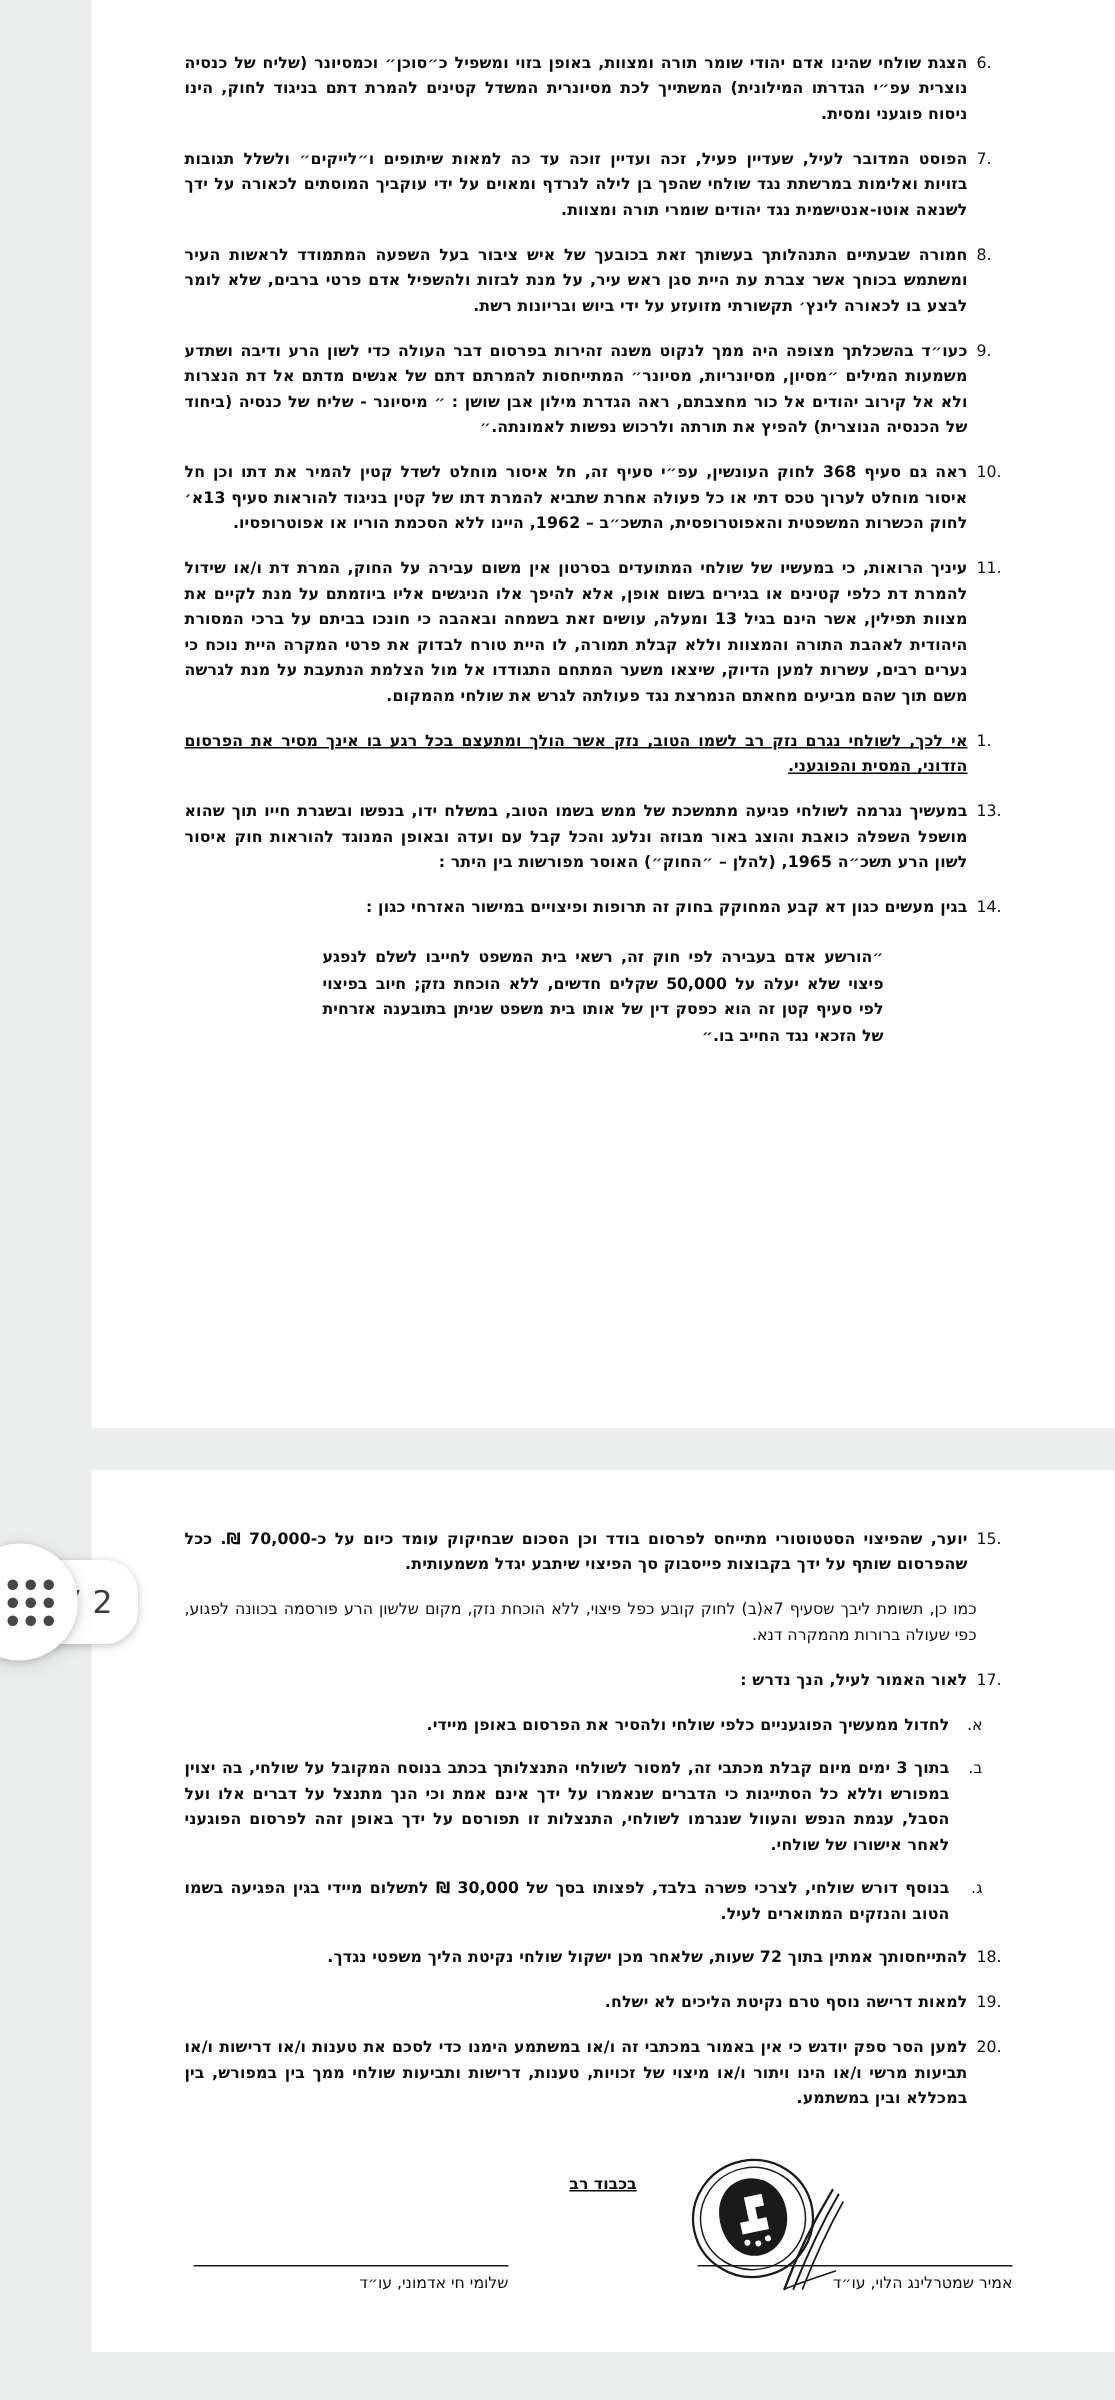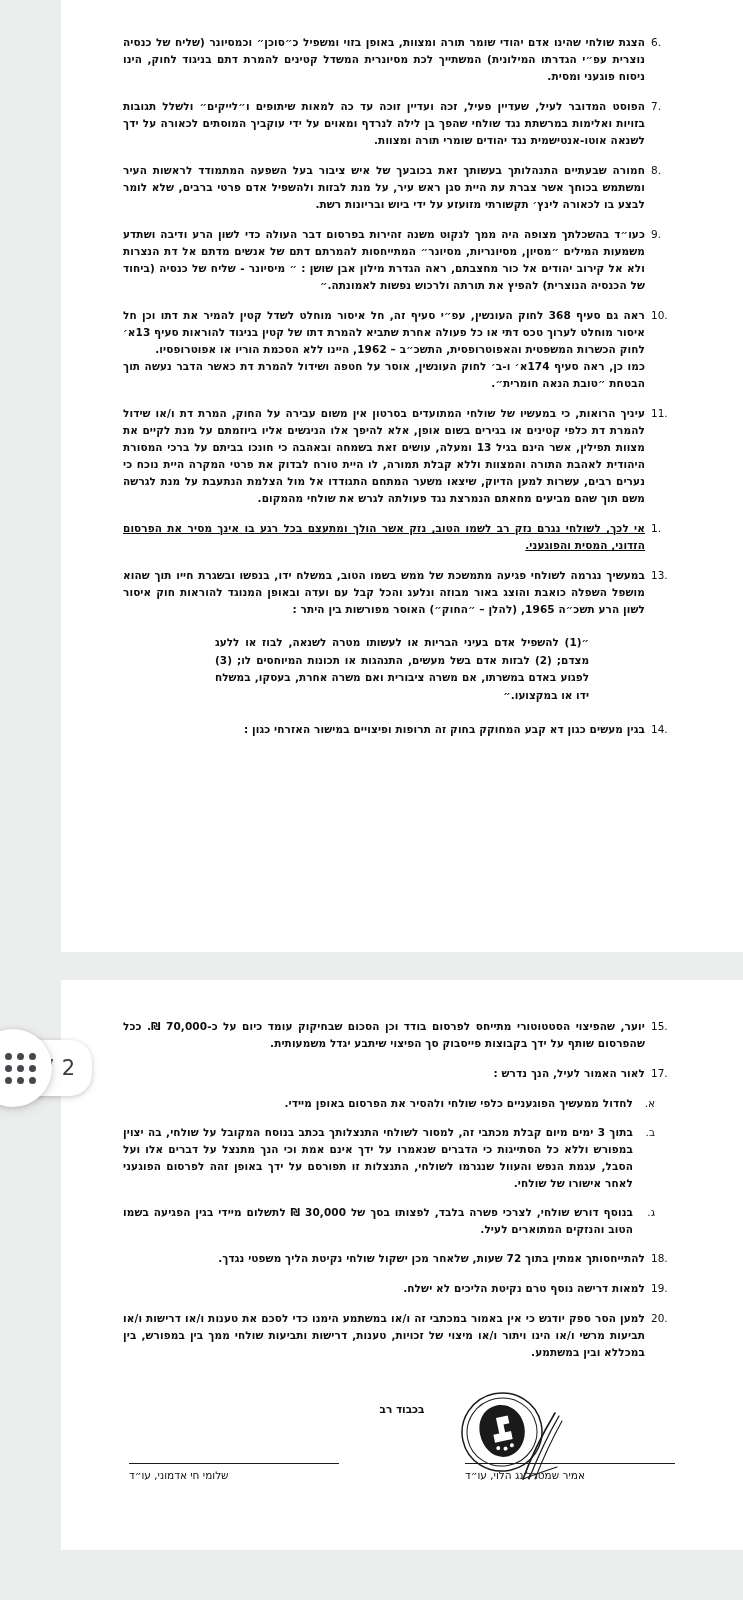--- a/index.html
+++ b/index.html
@@ -109,41 +109,42 @@
     color: #0d0d0d;
   }
 
   
   .regards {
     text-align: center;
     font-size: 10.5px;
     font-weight: bold;
     margin: 42px 0 0 0;
     color: #0d0d0d;
+    text-decoration: underline;
   }
   .sig-row {
     display: flex;
     flex-direction: row;
     justify-content: space-between;
     align-items: flex-end;
     margin-top: 48px;
     padding: 0 6px;
   }
   .sig-block {
     width: 210px;
     position: relative;
   }
   .sig-line {
     border-top: 1px solid #1a1a1a;
     width: 100%;
     margin-bottom: 5px;
   }
   .sig-name {
     font-size: 10.5px;
-    text-align: left;
+    text-align: right;
     color: #0d0d0d;
   }
   .stamp-wrap {
     position: absolute;
     left: -6px;
     bottom: 6px;
     width: 86px;
     height: 86px;
     pointer-events: none;
   }
@@ -237,59 +238,59 @@
     <div class="clause">
       <div class="clause-num">9.</div>
       <div class="clause-body">כעו״ד בהשכלתך מצופה היה ממך לנקוט משנה זהירות בפרסום דבר העולה כדי לשון הרע ודיבה ושתדע משמעות המילים ״מסיון, מסיונריות, מסיונר״ המתייחסות להמרתם דתם של אנשים מדתם אל דת הנצרות ולא אל קירוב יהודים אל כור מחצבתם, ראה הגדרת מילון אבן שושן : ״ מיסיונר - שליח של כנסיה (ביחוד של הכנסיה הנוצרית) להפיץ את תורתה ולרכוש נפשות לאמונתה.״</div>
     </div>
 
     <div class="clause">
       <div class="clause-num">10.</div>
       <div class="clause-body">
         <span>ראה גם סעיף 368 לחוק העונשין, עפ״י סעיף זה, חל איסור מוחלט לשדל קטין להמיר את דתו וכן חל איסור מוחלט לערוך טכס דתי או כל פעולה אחרת שתביא להמרת דתו של קטין בניגוד להוראות סעיף 13א׳ לחוק הכשרות המשפטית והאפוטרופסית, התשכ״ב – 1962, היינו ללא הסכמת הוריו או אפוטרופסיו.</span>
         <br>
-        <span>כמו כן, ראה סעיף 174א׳ ו-ב׳ לחוק העונשין, אוסר על חטפה ושידול להמרת דת כאשר הדבר נעשה תוך הבטחת ״טובת הנאה חומרית״.</span>
       </div>
     </div>
 
     <div class="clause">
       <div class="clause-num">11.</div>
       <div class="clause-body">עיניך הרואות, כי במעשיו של שולחי המתועדים בסרטון אין משום עבירה על החוק, המרת דת ו/או שידול להמרת דת כלפי קטינים או בגירים בשום אופן, אלא להיפך אלו הניגשים אליו ביוזמתם על מנת לקיים את מצוות תפילין, אשר הינם בגיל 13 ומעלה, עושים זאת בשמחה ובאהבה כי חונכו בביתם על ברכי המסורת היהודית לאהבת התורה והמצוות וללא קבלת תמורה, לו היית טורח לבדוק את פרטי המקרה היית נוכח כי נערים רבים, עשרות למען הדיוק, שיצאו משער המתחם התגודדו אל מול הצלמת הנתעבת על מנת לגרשה משם תוך שהם מביעים מחאתם הנמרצת נגד פעולתה לגרש את שולחי מהמקום.</div>
     </div>
 
     <div class="clause">
       <div class="clause-num">1.</div>
       <div class="clause-body bold">אי לכך, לשולחי נגרם נזק רב לשמו הטוב, נזק אשר הולך ומתעצם בכל רגע בו אינך מסיר את הפרסום הזדוני, המסית והפוגעני.</div>
     </div>
 
     <div class="clause">
       <div class="clause-num">13.</div>
       <div class="clause-body">במעשיך נגרמה לשולחי פגיעה מתמשכת של ממש בשמו הטוב, במשלח ידו, בנפשו ובשגרת חייו תוך שהוא מושפל השפלה כואבת והוצג באור מבוזה ונלעג והכל קבל עם ועדה ובאופן המנוגד להוראות חוק איסור לשון הרע תשכ״ה 1965, (להלן – ״החוק״) האוסר מפורשות בין היתר :</div>
     </div>
 
-    <div class="quote-block">״(1) להשפיל אדם בעיני הבריות או לעשותו מטרה לשנאה, לבוז או ללעג מצדם; (2) לבזות אדם בשל מעשים, התנהגות או תכונות המיוחסים לו; (3) לפגוע באדם במשרתו, אם משרה ציבורית ואם משרה אחרת, בעסקו, במשלח ידו או במקצועו.״</div>
 
     <div class="clause">
       <div class="clause-num">14.</div>
       <div class="clause-body">בגין מעשים כגון דא קבע המחוקק בחוק זה תרופות ופיצויים במישור האזרחי כגון :</div>
     </div>
 
 
+    <div class="quote-block">״הורשע אדם בעבירה לפי חוק זה, רשאי בית המשפט לחייבו לשלם לנפגע פיצוי שלא יעלה על 50,000 שקלים חדשים, ללא הוכחת נזק; חיוב בפיצוי לפי סעיף קטן זה הוא כפסק דין של אותו בית משפט שניתן בתובענה אזרחית של הזכאי נגד החייב בו.״</div>
 
   </div>
 
   <div class="page-gap"></div>
 
   <div class="page page-2">
 
     <div class="clause">
       <div class="clause-num">15.</div>
       <div class="clause-body">יוער, שהפיצוי הסטטוטורי מתייחס לפרסום בודד וכן הסכום שבחיקוק עומד כיום על כ-70,000 ₪. ככל שהפרסום שותף על ידך בקבוצות פייסבוק סך הפיצוי שיתבע יגדל משמעותית.</div>
     </div>
 
+    <div class="plain-para">כמו כן, תשומת ליבך שסעיף 7א(ב) לחוק קובע כפל פיצוי, ללא הוכחת נזק, מקום שלשון הרע פורסמה בכוונה לפגוע, כפי שעולה ברורות מהמקרה דנא.</div>
 
     <div class="clause">
       <div class="clause-num">17.</div>
       <div class="clause-body">לאור האמור לעיל, הנך נדרש :</div>
     </div>
 
     <div class="sub-clause">
       <div class="clause-num">א.</div>
       <div class="clause-body">לחדול ממעשיך הפוגעניים כלפי שולחי ולהסיר את הפרסום באופן מיידי.</div>
     </div>

